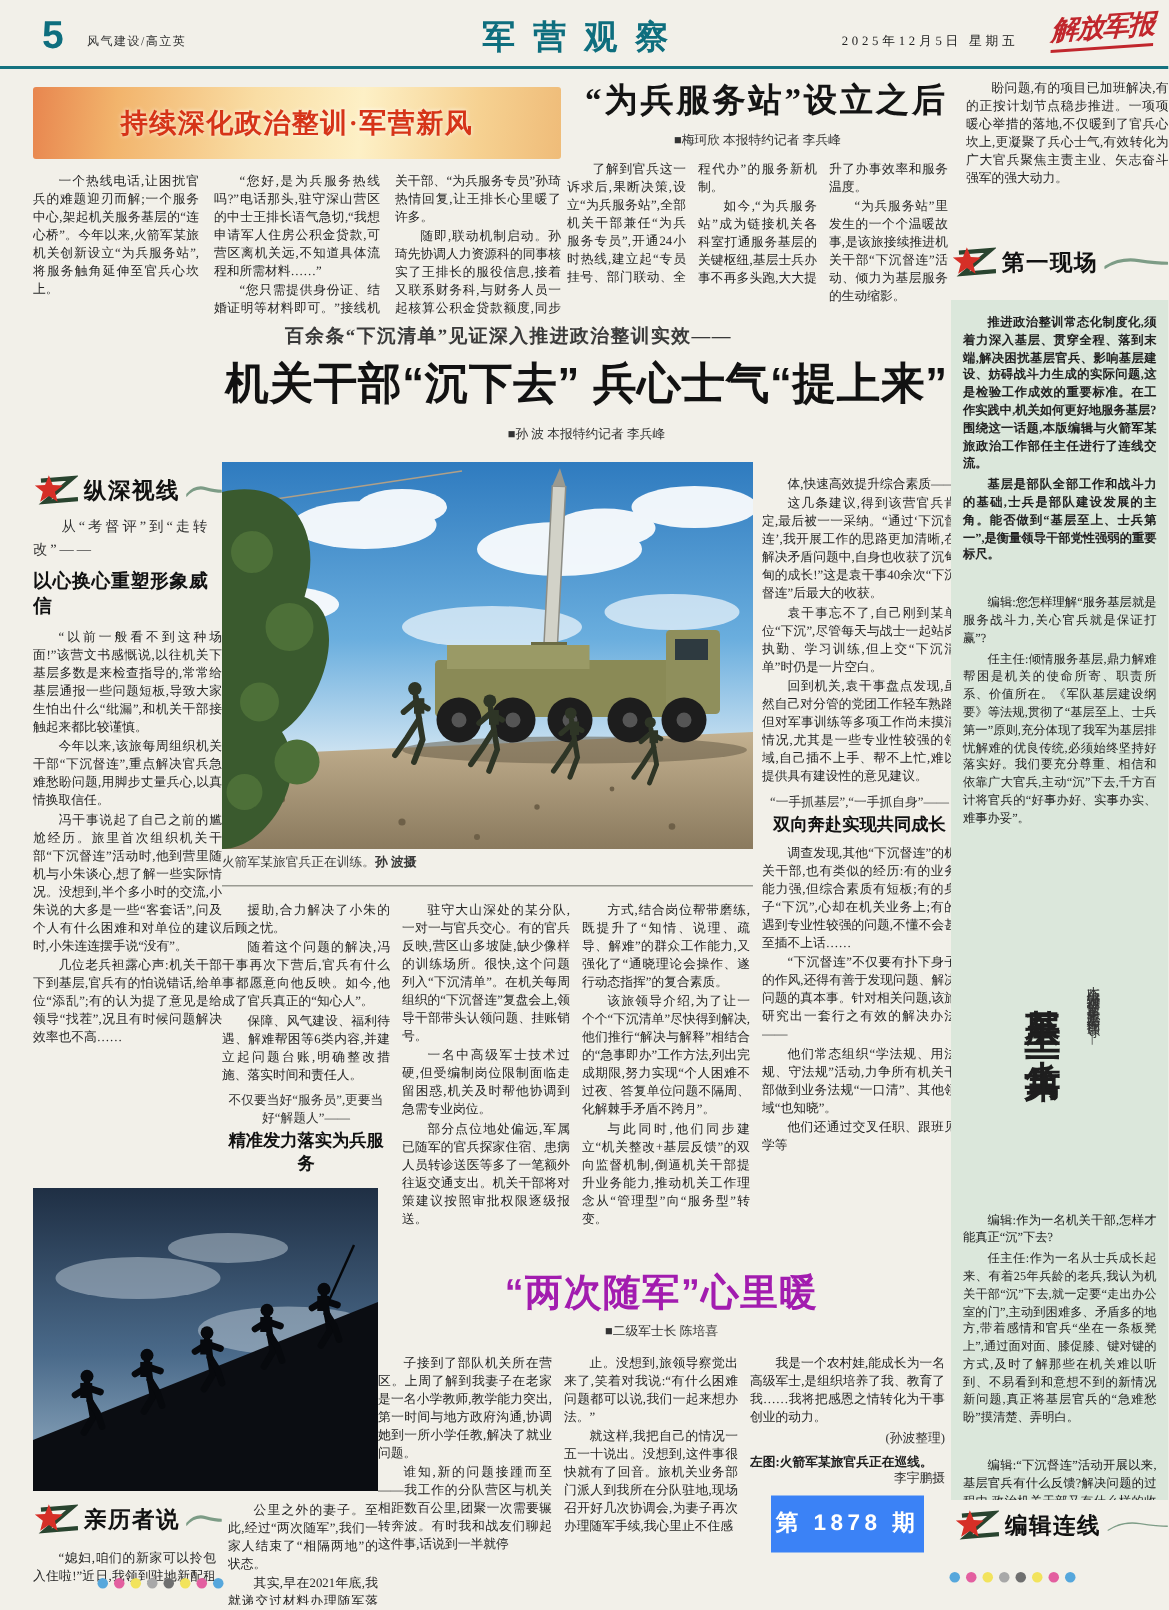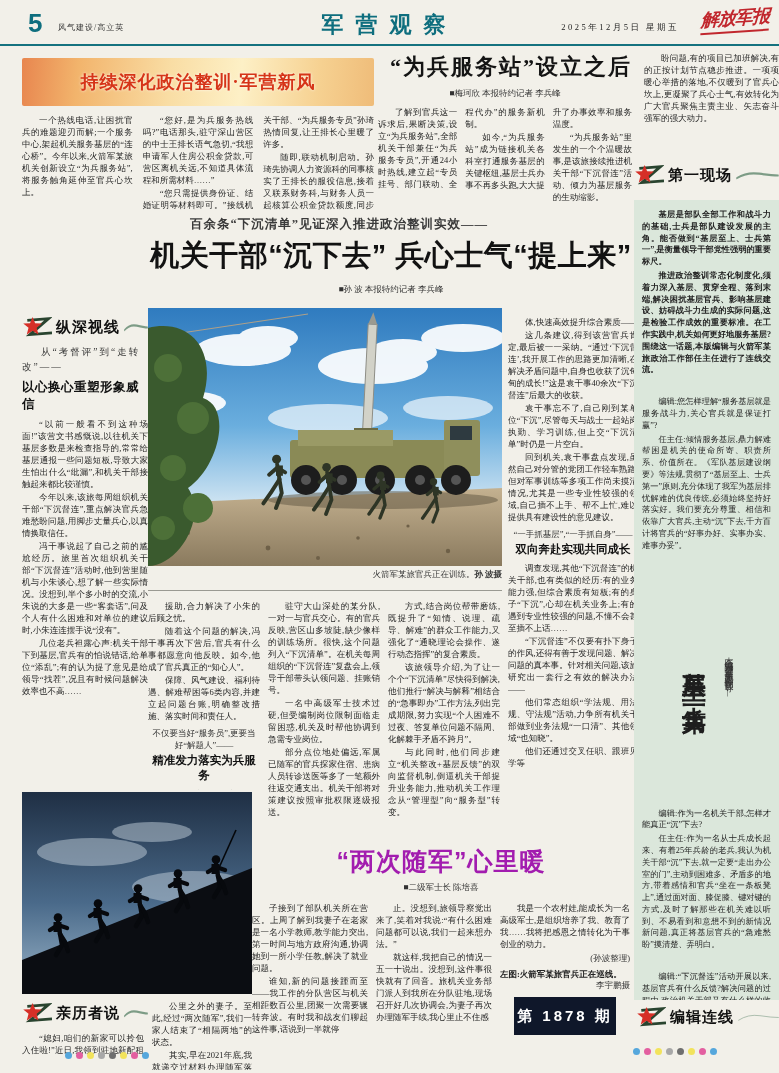--- a/index.html
+++ b/index.html
@@ -31,21 +31,21 @@
   .m-byline{left:150px;top:284px;width:482px;text-align:center;font-size:8.5px;color:#333}
   
   .left-rail{left:22px;top:316px;width:126px;height:472px}
   .sec-head{display:flex;align-items:center;gap:4px;margin-bottom:6px}
   .sec-label{font-family:"Liberation Sans",sans-serif;font-weight:bold;font-size:15px;color:#111;white-space:nowrap;letter-spacing:1px}
   .swoosh{flex:1;height:9px;min-width:10px}
   .rail-kicker{font-size:9.5px;color:#333;letter-spacing:2px;line-height:15px;margin:6px 0 4px 0;text-indent:2em}
   .rail-sub{font-family:"Liberation Sans",sans-serif;font-weight:bold;font-size:12.5px;color:#111;margin-bottom:5px;letter-spacing:0.5px}
   
   .photo1{left:148px;top:308px;width:354px;height:258px}
-  .cap-row{left:148px;top:569px;width:354px;display:flex;justify-content:flex-end;font-size:8.5px;color:#3a3a3a}
+  .cap-row{left:148px;top:569px;width:354px;display:flex;justify-content:flex-start;font-size:8.5px;color:#3a3a3a}
   .cap-row .credit{font-weight:bold}
   .divider{left:148px;top:590px;width:354px;height:1px;background:#9a9a92}
   
   .mc{top:600px;width:112px}
   .c1{left:148px;height:190px}
   .c2{left:268px;height:245px}
   .c3{left:388px;height:245px}
   .c4tall{left:508px;top:316px;width:130px;height:529px}
   .subhead-block{margin:5px 0;text-align:center}
   .subhead-block .sk{font-size:8.5px;color:#333;line-height:12px;text-indent:0}
@@ -67,21 +67,21 @@
   
   .fam-title{left:252px;top:845px;width:378px;text-align:center;font-size:25px;font-weight:900;color:#a21caf;letter-spacing:1px}
   .fam-byline{left:252px;top:882px;width:378px;text-align:center;font-size:8.5px;color:#333}
   .fc{top:902px;height:163px}
   .fc1{left:252px;width:116px}
   .fc2{left:376px;width:116px}
   .fc3{left:500px;width:130px;display:flex;flex-direction:column}
   .note{text-align:right;font-size:8.5px;color:#333;margin-top:2px}
   .refcap{font-size:8.5px;font-weight:bold;color:#222;line-height:12px;margin-top:3px}
   .refcred{text-align:right;font-size:8.5px;color:#333}
-  .issue{background:#0f172a;color:#fff;width:102px;height:38px;line-height:38px;text-align:center;font-size:15px;font-weight:bold;letter-spacing:3px;margin:5px auto 0 auto;font-family:"Liberation Sans",sans-serif}
+  .issue{background:#3b82f6;color:#fff;width:102px;height:38px;line-height:38px;text-align:center;font-size:15px;font-weight:bold;letter-spacing:3px;margin:5px auto 0 auto;font-family:"Liberation Sans",sans-serif}
   .el-head{left:636px;top:1006px;width:143px}
   .dots{display:flex;gap:4px}
   .dotsL{left:65px;top:1052px}
   .dotsR{left:633px;top:1048px}
   .dots span{width:7px;height:7px;border-radius:50%;display:inline-block}
 </style>
 </head>
 <body>
 
 <div class="abs masthead">
@@ -276,22 +276,22 @@
         <path d="M12,1 L14.9,8.2 L22.6,8.6 L16.6,13.4 L18.6,20.9 L12,16.6 L5.4,20.9 L7.4,13.4 L1.4,8.6 L9.1,8.2 Z" fill="#d62f27"></path>
       </svg>
     <span class="sec-label">第一现场</span>
     <svg class="swoosh" viewBox="0 0 140 10" preserveAspectRatio="none">
         <path d="M2,8 Q35,1 75,3 T138,5" fill="none" stroke="#7d9c86" stroke-width="2.4" stroke-linecap="round"></path>
       </svg>
   </div>
 </div>
 <div class="abs greenbox">
   <div class="intro">
+      <p>推进政治整训常态化制度化,须着力深入基层、贯穿全程、落到末端,解决困扰基层官兵、影响基层建设、妨碍战斗力生成的实际问题,这是检验工作成效的重要标准。在工作实践中,机关如何更好地服务基层?围绕这一话题,本版编辑与火箭军某旅政治工作部任主任进行了连线交流。</p>
       <p>基层是部队全部工作和战斗力的基础,士兵是部队建设发展的主角。能否做到“基层至上、士兵第一”,是衡量领导干部党性强弱的重要标尺。</p>
-      <p>推进政治整训常态化制度化,须着力深入基层、贯穿全程、落到末端,解决困扰基层官兵、影响基层建设、妨碍战斗力生成的实际问题,这是检验工作成效的重要标准。在工作实践中,机关如何更好地服务基层?围绕这一话题,本版编辑与火箭军某旅政治工作部任主任进行了连线交流。</p>
     </div>
   <p class="q">编辑:您怎样理解“服务基层就是服务战斗力,关心官兵就是保证打赢”?</p>
   <p>任主任:倾情服务基层,鼎力解难帮困是机关的使命所寄、职责所系、价值所在。《军队基层建设纲要》等法规,贯彻了“基层至上、士兵第一”原则,充分体现了我军为基层排忧解难的优良传统,必须始终坚持好落实好。我们要充分尊重、相信和依靠广大官兵,主动“沉”下去,千方百计将官兵的“好事办好、实事办实、难事办妥”。</p>
   <div class="vblock">
     <div class="vt-big">基层至上　士兵第一</div>
     <div class="vt-small">本版编辑对话火箭军某旅政治工作部领导——</div>
   </div>
   <p class="q">编辑:作为一名机关干部,怎样才能真正“沉”下去?</p>
   <p>任主任:作为一名从士兵成长起来、有着25年兵龄的老兵,我认为机关干部“沉”下去,就一定要“走出办公室的门”,主动到困难多、矛盾多的地方,带着感情和官兵“坐在一条板凳上”,通过面对面、膝促膝、键对键的方式,及时了解那些在机关难以听到、不易看到和意想不到的新情况新问题,真正将基层官兵的“急难愁盼”摸清楚、弄明白。</p>
   <p class="q">编辑:“下沉督连”活动开展以来,基层官兵有什么反馈?解决问题的过程中,政治机关干部又有什么样的收获?</p>

